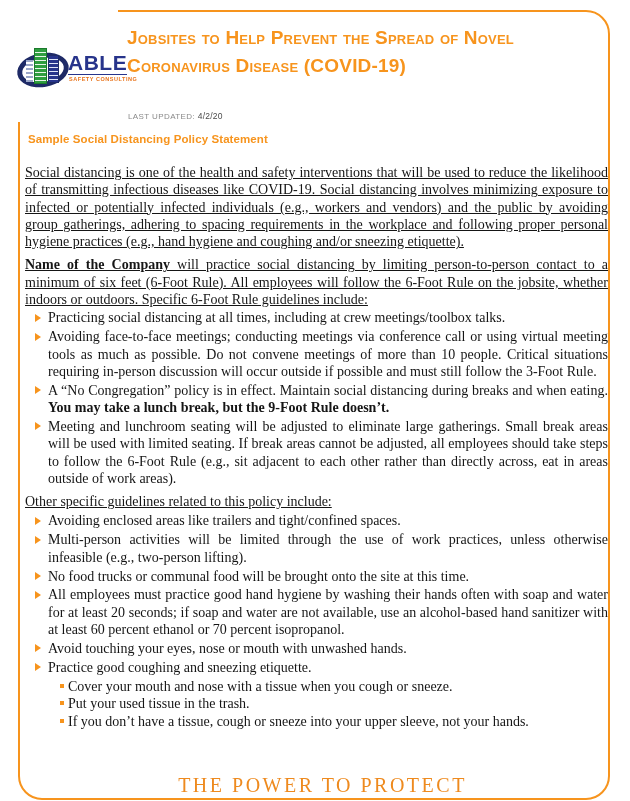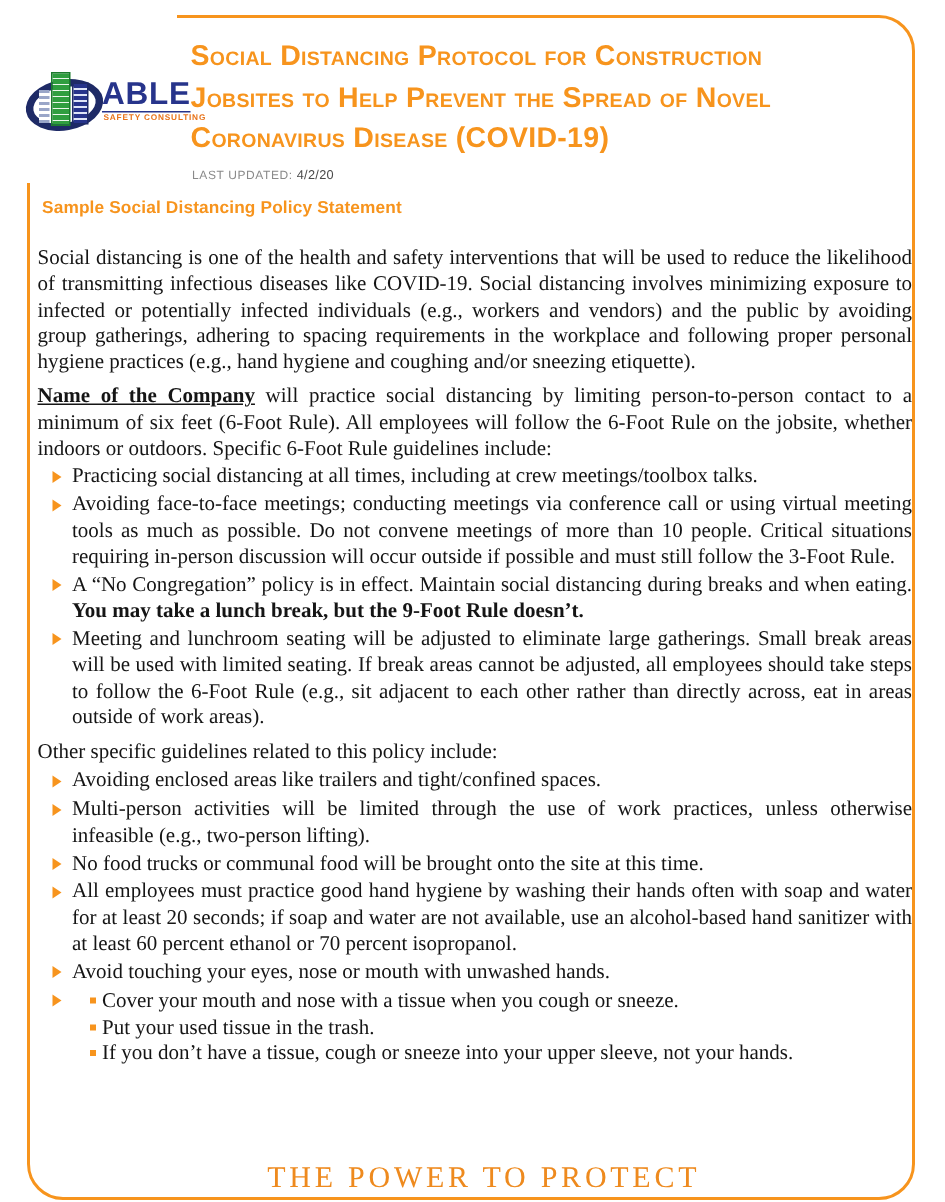--- a/index.html
+++ b/index.html
@@ -51,21 +51,21 @@
   .section-heading{
     position:absolute;left:28px;top:133px;z-index:3;
     font-family:"Liberation Sans",sans-serif;font-weight:bold;font-size:11.5px;
     color:#F7941D;letter-spacing:0.1px;
   }
   
   .body{
     position:absolute;left:25px;top:164px;width:583px;z-index:3;
     font-size:14px;line-height:17.3px;color:#151515;
   }
-  .body p{margin:0;text-align:justify;}
+  .body p{margin:0;text-align:justify;text-decoration:underline;}
   .p-intro{margin-bottom:6px !important;}
   .p-policy{margin-bottom:0 !important;}
   .lead{font-weight:bold;text-decoration:underline;}
   .b{font-weight:bold;}
   ul.blist{list-style:none;margin:1px 0 0 0;padding:0;}
   ul.blist > li{position:relative;padding-left:23px;margin-bottom:1.6px;text-align:justify;}
   .tri{
     position:absolute;left:10px;top:4.5px;width:0;height:0;
     border-left:6px solid #F7941D;border-top:4px solid transparent;border-bottom:4px solid transparent;
   }
@@ -93,21 +93,20 @@
   <div class="logo">
     <div class="logo-oval"></div>
     <div class="bldg bldg-white"></div>
     <div class="bldg bldg-green"></div>
     <div class="bldg bldg-blue"></div>
     <div class="logo-brand">ABLE</div>
     <div class="logo-tagline">SAFETY CONSULTING</div>
   </div>
 
   <div class="title">
-    <div>Social Distancing Protocol for Construction</div>
     <div>Jobsites to Help Prevent the Spread of Novel</div>
     <div>Coronavirus Disease (COVID-19)</div>
   </div>
 
   <div class="last-updated">
     <span>LAST UPDATED:</span>
     <span class="val">4/2/20</span>
   </div>
 
   <div class="section-heading">Sample Social Distancing Policy Statement</div>
@@ -126,21 +125,21 @@
     </ul>
 
     <p class="p-other">Other specific guidelines related to this policy include:</p>
 
     <ul class="blist">
       <li><span class="tri"></span><span>Avoiding enclosed areas like trailers and tight/confined spaces.</span></li>
       <li><span class="tri"></span><span>Multi-person activities will be limited through the use of work practices, unless otherwise infeasible (e.g., two-person lifting).</span></li>
       <li><span class="tri"></span><span>No food trucks or communal food will be brought onto the site at this time.</span></li>
       <li><span class="tri"></span><span>All employees must practice good hand hygiene by washing their hands often with soap and water for at least 20 seconds; if soap and water are not available, use an alcohol-based hand sanitizer with at least 60 percent ethanol or 70 percent isopropanol.</span></li>
       <li><span class="tri"></span><span>Avoid touching your eyes, nose or mouth with unwashed hands.</span></li>
-      <li><span class="tri"></span></li>
+      <li><span class="tri"></span><span>Practice good coughing and sneezing etiquette.</span></li>
     </ul>
 
     <ul class="sublist">
       <li><span class="sq"></span><span>Cover your mouth and nose with a tissue when you cough or sneeze.</span></li>
       <li><span class="sq"></span><span>Put your used tissue in the trash.</span></li>
       <li><span class="sq"></span><span>If you don’t have a tissue, cough or sneeze into your upper sleeve, not your hands.</span></li>
     </ul>
 
   </div>
 

